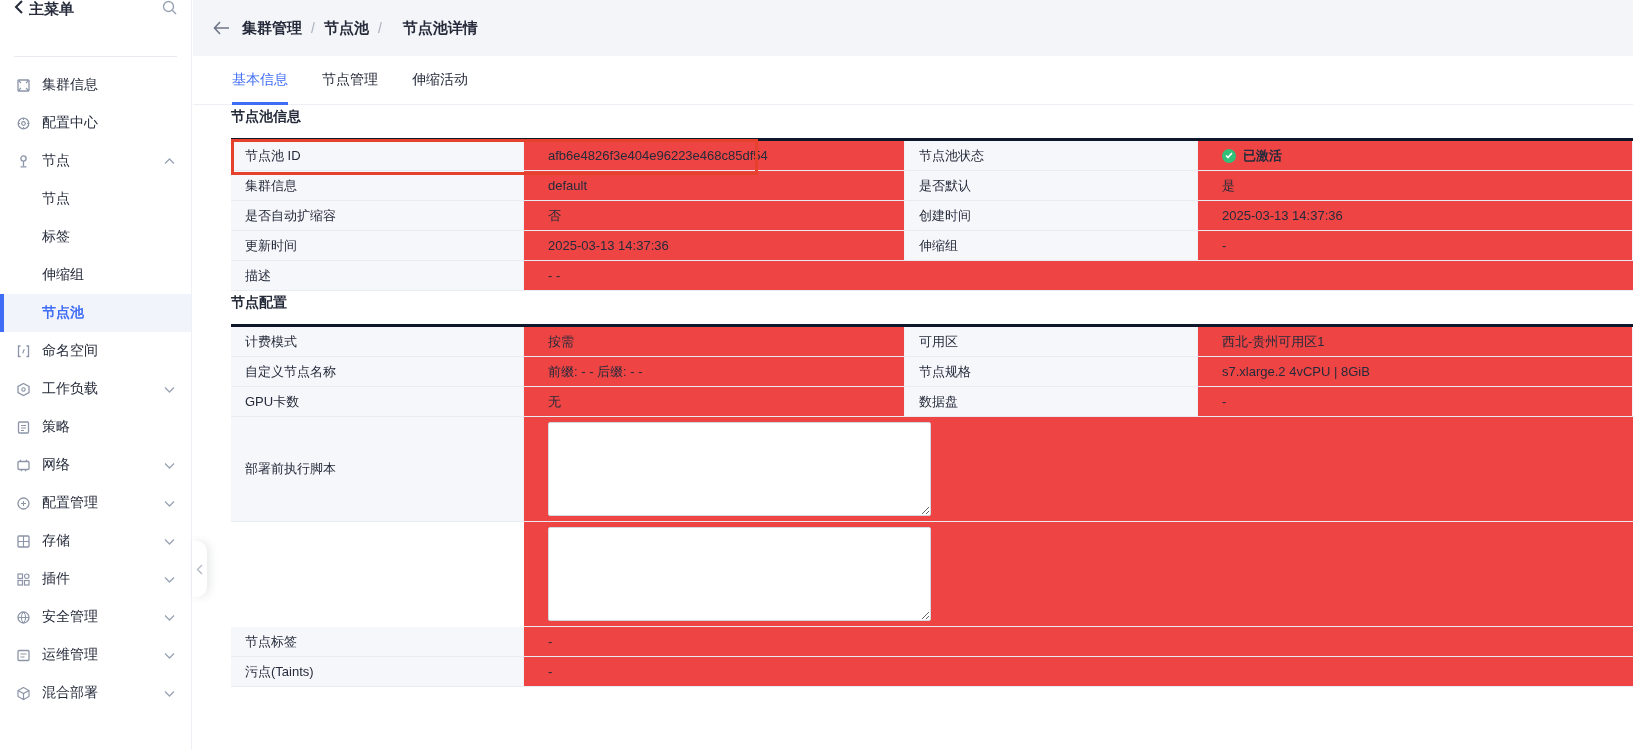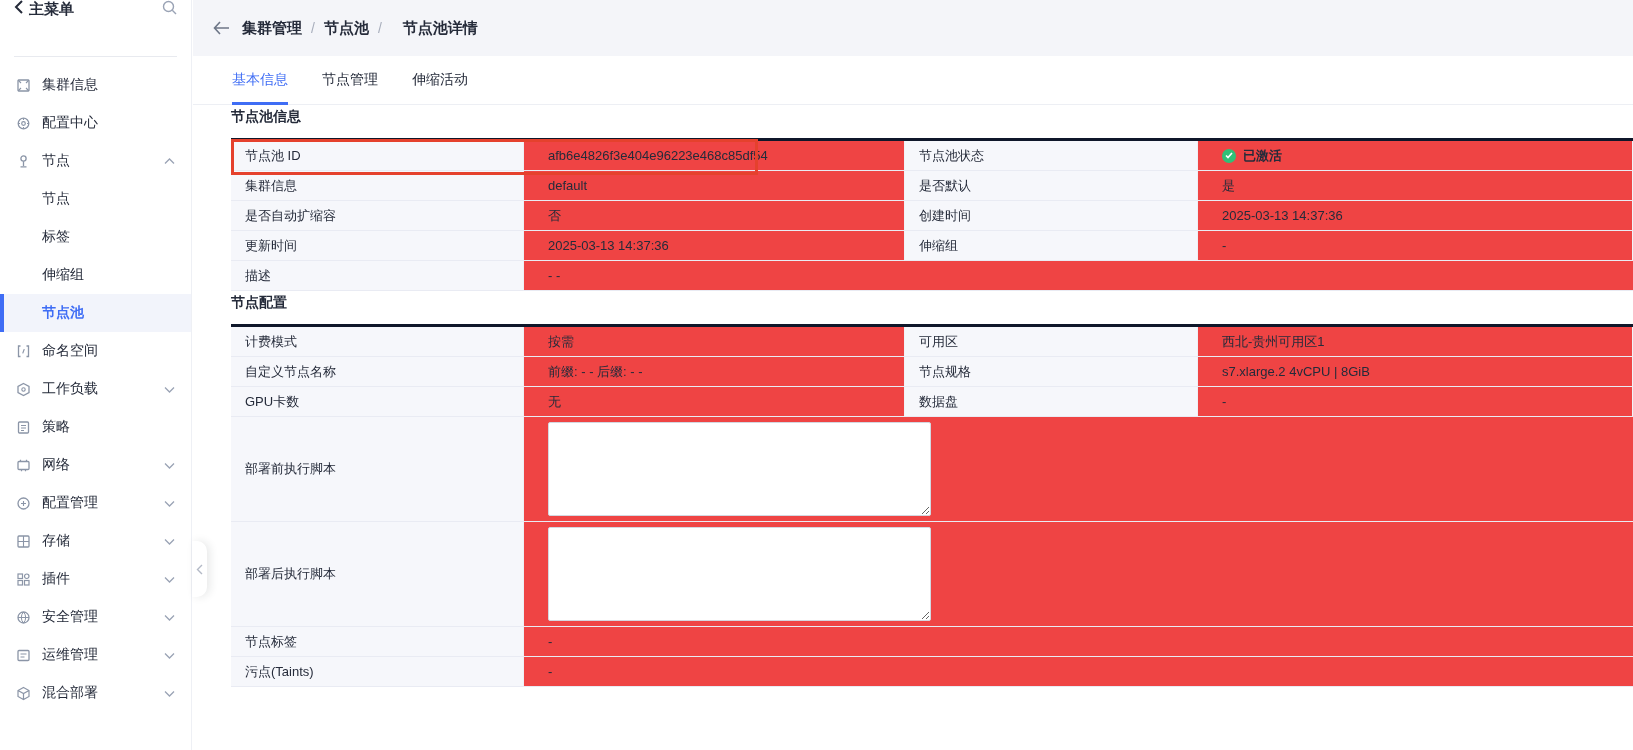--- a/index.html
+++ b/index.html
@@ -373,21 +373,20 @@
         <div class="cell lc">GPU卡数</div>
         <div class="cell vc">无</div>
         <div class="cell lc">数据盘</div>
         <div class="cell vc">-</div>
 
         <div class="cell lc tall">部署前执行脚本</div>
         <div class="cell vc span3 tall">
           <textarea class="script-area" style=""></textarea>
         </div>
 
-        <div class="cell lc tall">部署后执行脚本</div>
         <div class="cell vc span3 tall">
           <textarea class="script-area" style=""></textarea>
         </div>
 
         <div class="cell lc">节点标签</div>
         <div class="cell vc span3">-</div>
 
         <div class="cell lc">污点(Taints)</div>
         <div class="cell vc span3">-</div>
       </div>

